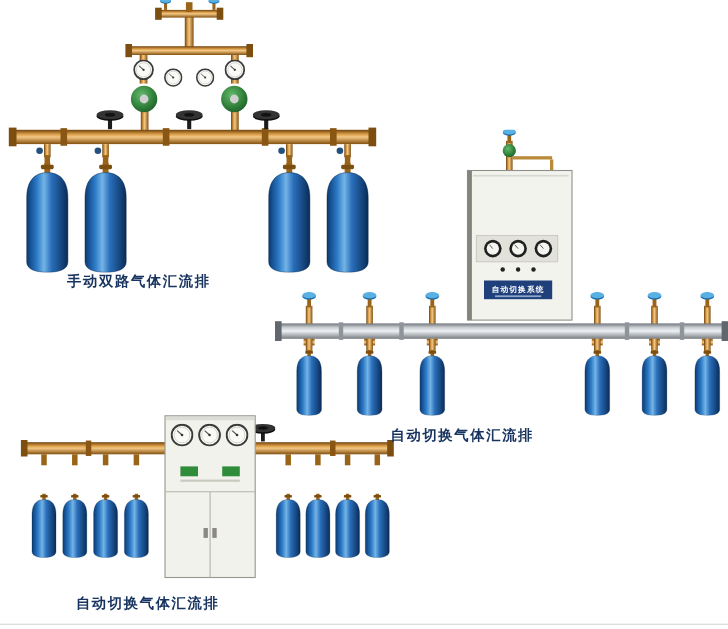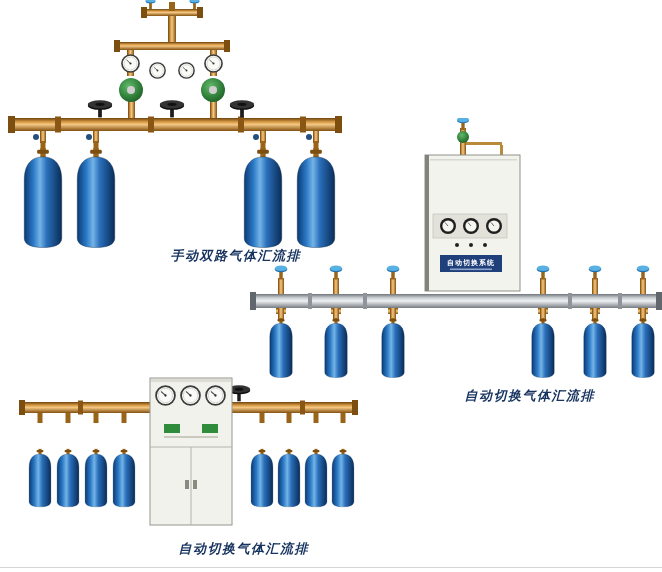--- a/index.html
+++ b/index.html
@@ -12,23 +12,22 @@
   }
   .canvas { position:absolute; left:0; top:0; width:662px; height:572px; background:#ffffff; }
   .art { position:absolute; }
   .caption {
     position:absolute;
     width:240px;
     font-size:13px;
     font-weight:bold;
     color:#17335f;
     letter-spacing:1.5px;
-    text-align:right;
+    text-align:left;
     white-space:nowrap;
-    font-style:italic;
   }
   .caption-1 { left:61px;  top:247px; }
   .caption-2 { left:355px; top:387px; }
   .caption-3 { left:69px;  top:540px; }
   .bottom-line { position:absolute; left:0; top:567px; width:662px; height:1px; background:#d6d6d6; }
   .plate-text { font-size:7px; fill:#ffffff; font-weight:bold; letter-spacing:1px; font-family:"DejaVu Sans","Liberation Sans",sans-serif; }
 </style>
 </head>
 <body>
 

